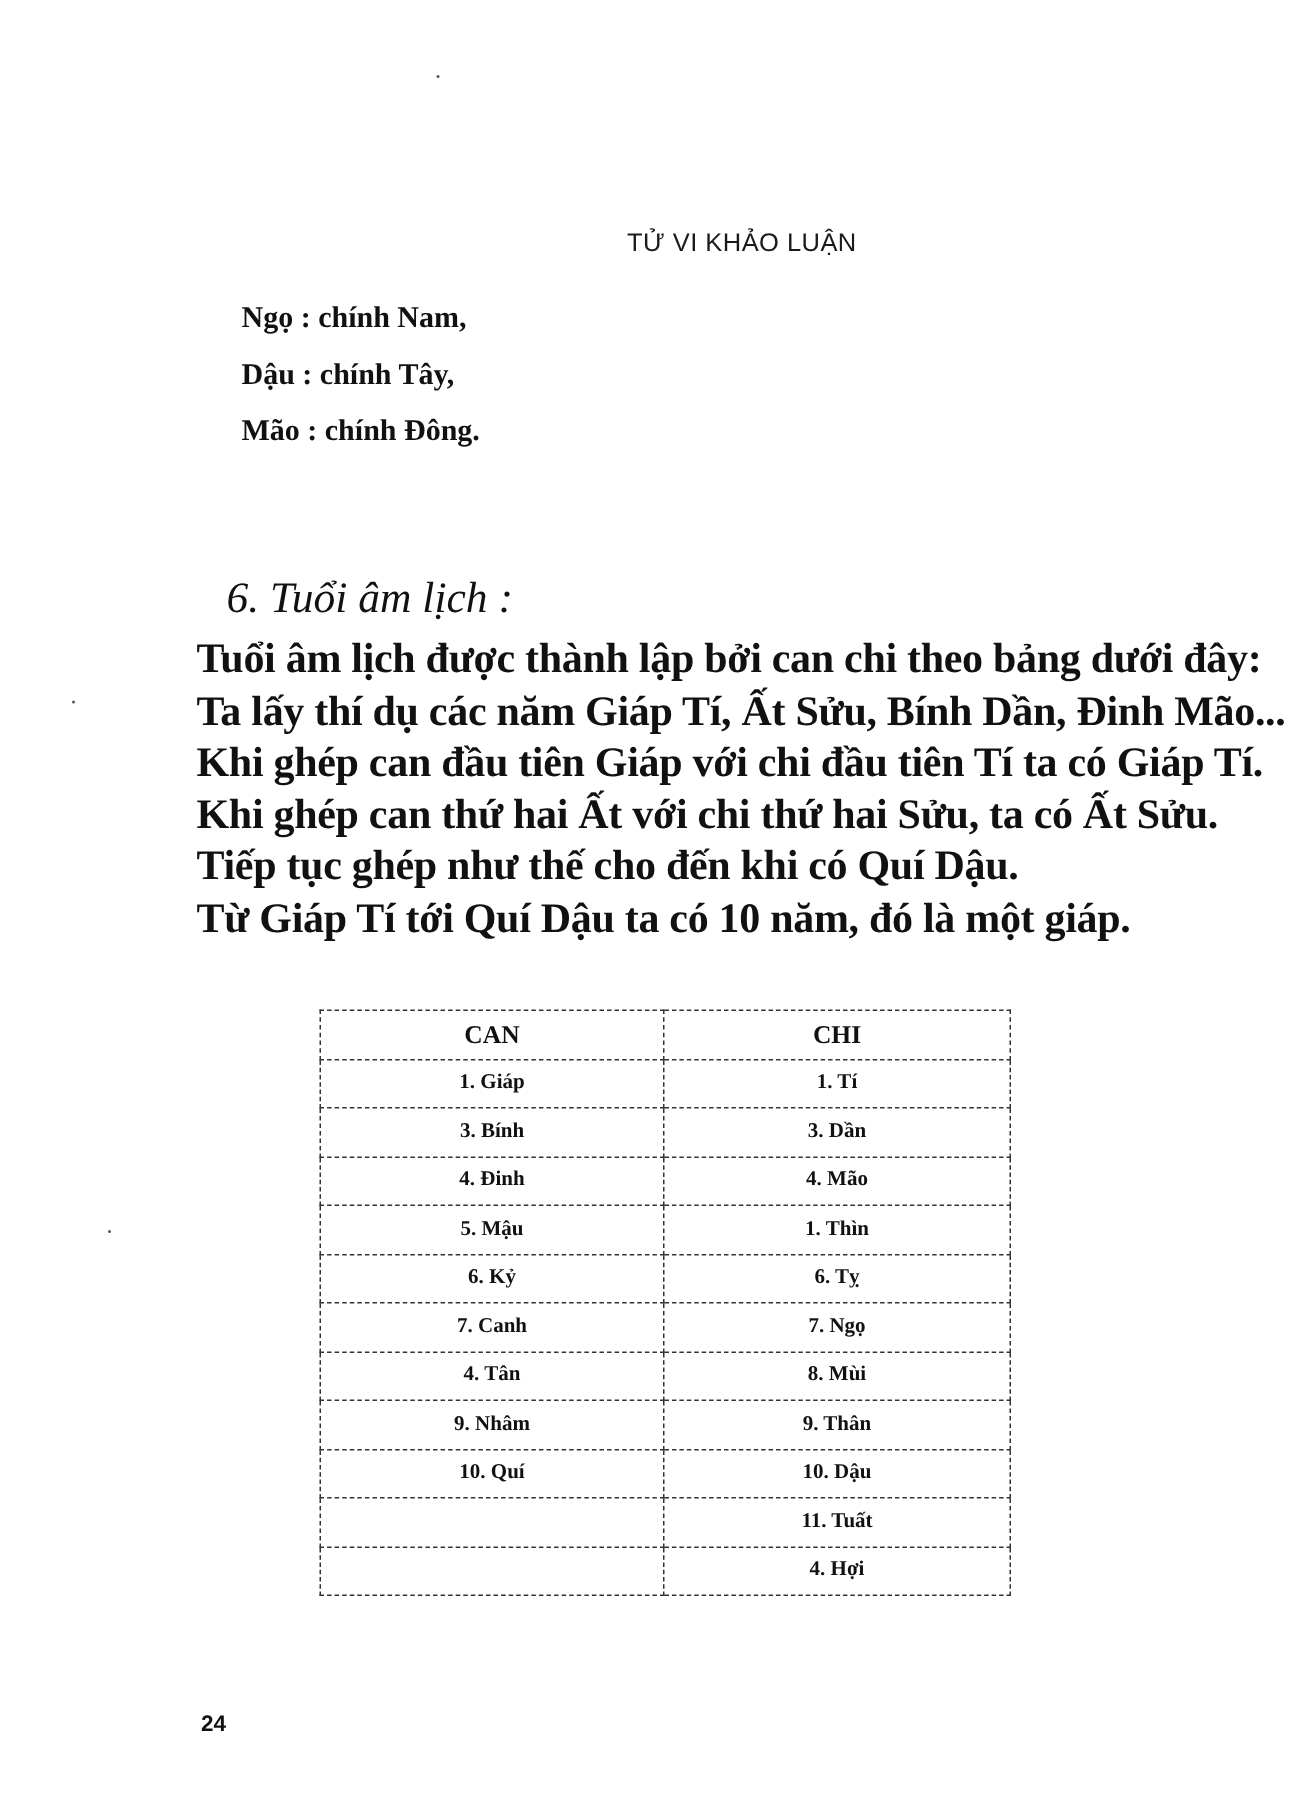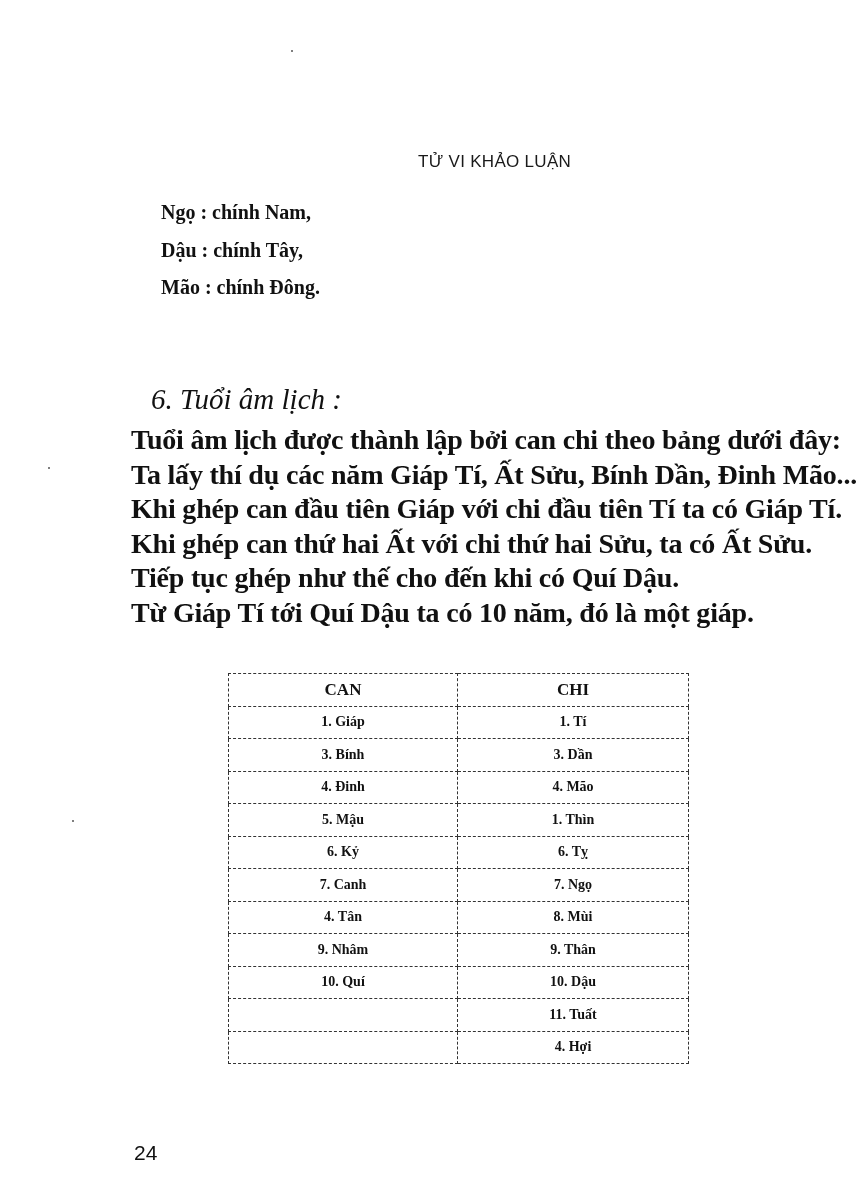--- a/index.html
+++ b/index.html
@@ -15,34 +15,34 @@
     }
     .dir-list { position: absolute; left: 161px; top: 194px; margin: 0; padding: 0; list-style: none; }
     .dir-list li { font-size: 20px; font-weight: bold; line-height: 37.5px; white-space: nowrap; }
     .section-heading {
       position: absolute; left: 131px; top: 383px;
       font-size: 29px; font-style: italic; white-space: nowrap; margin-left: 20px;
     }
     .para { position: absolute; left: 131px; top: 423px; margin: 0; padding: 0; list-style: none; }
     .para li { font-size: 28px; font-weight: bold; line-height: 34.5px; white-space: nowrap; letter-spacing: -0.2px; }
     .can-chi-table {
-      position: absolute; left: 228px; top: 673px; width: 460px;
+      position: absolute; left: 213px; top: 673px; width: 460px;
       border-collapse: collapse; table-layout: fixed;
     }
     .can-chi-table th, .can-chi-table td {
       border: 1px dashed #333333; height: 31.5px; padding: 0; text-align: center;
       font-size: 14px; font-weight: bold; vertical-align: middle;
     }
     .can-chi-table th { font-weight: bold; font-size: 17px; }
     .can-chi-table col.c1 { width: 229px; }
     .can-chi-table col.c2 { width: 231px; }
     .page-number {
       position: absolute; left: 134px; top: 1141px;
       font-family: "Liberation Sans", "DejaVu Sans", sans-serif;
-      font-size: 21px; font-weight: normal;
+      font-size: 15px; font-weight: bold;
     }
     .speck { position: absolute; width: 2px; height: 2px; background: #555; border-radius: 1px; }
   </style>
 </head>
 <body>
 
 <div class="speck" style="left:291px; top:50px;"></div>
 <div class="speck" style="left:48px; top:467px;"></div>
 <div class="speck" style="left:72px; top:820px;"></div>
 

